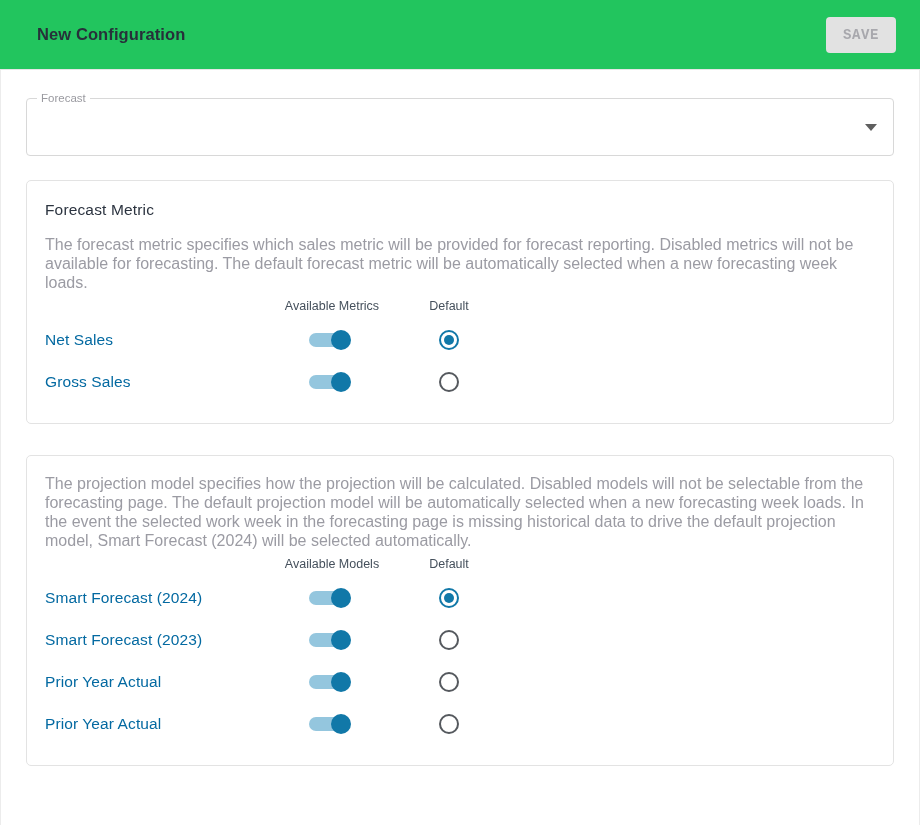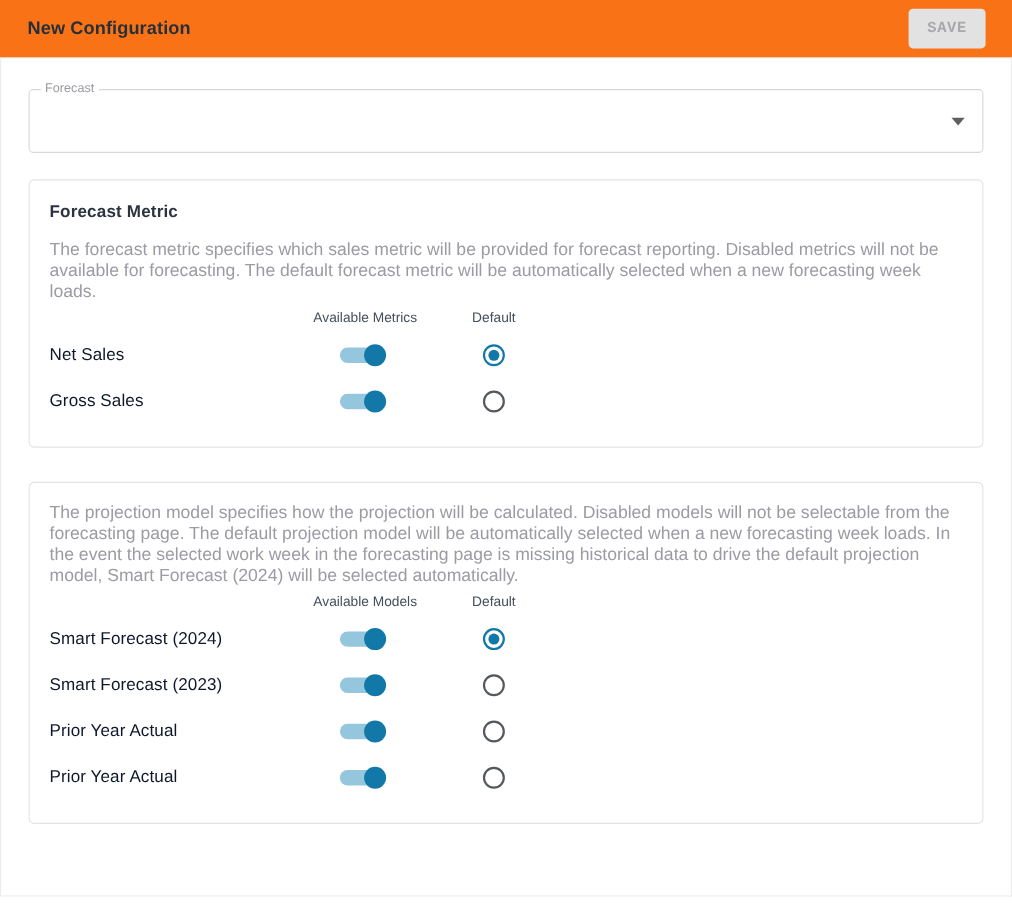--- a/index.html
+++ b/index.html
@@ -18,28 +18,28 @@
   .page {
     width: 920px;
     height: 825px;
     position: relative;
     box-sizing: border-box;
     background: #ffffff;
   }
 
   
   .header {
-    height: 53px;
+    height: 70px;
     box-sizing: border-box;
     border-bottom: 1px solid #e6e6e6;
     display: flex;
     align-items: center;
     justify-content: space-between;
-    padding: 0 24px 0 25px;
-    background: #f97316;
+    padding: 0 24px 0 37px;
+    background: #22c55e;
   }
   .page-title {
     font-size: 16.5px;
     font-weight: bold;
     color: #27303a;
     letter-spacing: .1px;
   }
   .save-button {
     min-width: 70px;
     height: 36px;
@@ -132,21 +132,21 @@
   .card {
     border: 1px solid #e3e3e3;
     border-radius: 5px;
     background: #ffffff;
     padding: 18px 17px 20px 17px;
     box-sizing: border-box;
     margin-bottom: 31px;
   }
   .card-title {
     font-size: 15.5px;
-    font-weight: bold;
+    font-weight: normal;
     color: #2c3440;
     margin: 2px 0 16px 1px;
     letter-spacing: .15px;
   }
   .card-desc {
     font-size: 16px;
     line-height: 19px;
     color: #9b9ba3;
     margin: 0 0 6px 1px;
     max-width: 835px;
@@ -177,21 +177,21 @@
   .opt-table th.rd-col,
   .opt-table td.rd-col {
     width: 80px;
   }
   .opt-table td {
     padding: 11px 0;
     vertical-align: middle;
   }
   .opt-label {
     font-size: 15.5px;
-    color: #0f172a;
+    color: #0369a1;
     padding-left: 1px;
     letter-spacing: .1px;
   }
 
   
   .switch {
     display: inline-block;
     position: relative;
     width: 46px;
     height: 20px;

